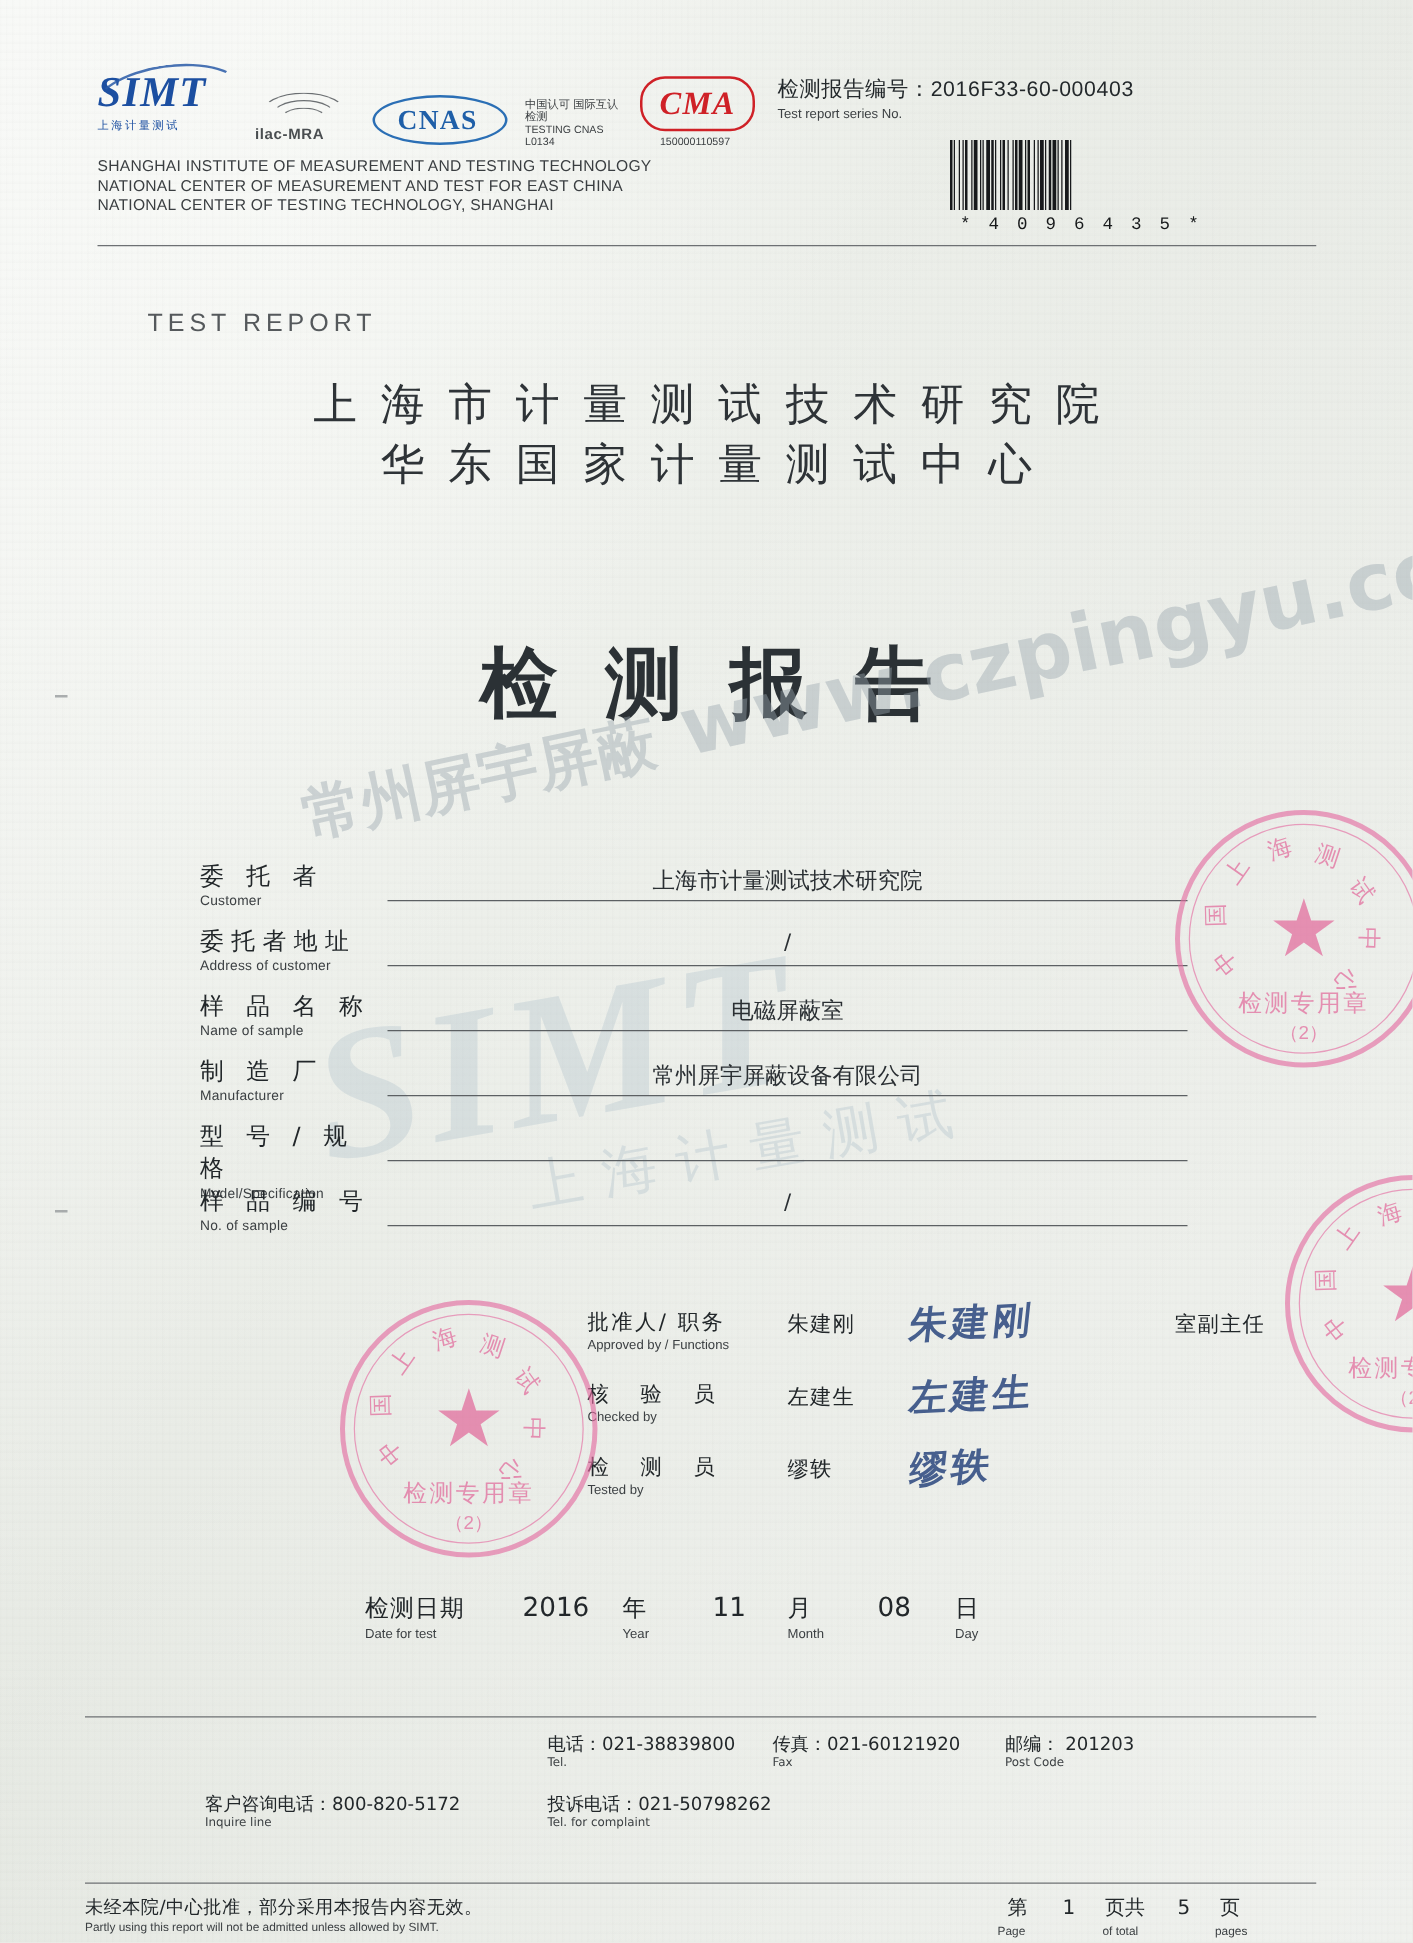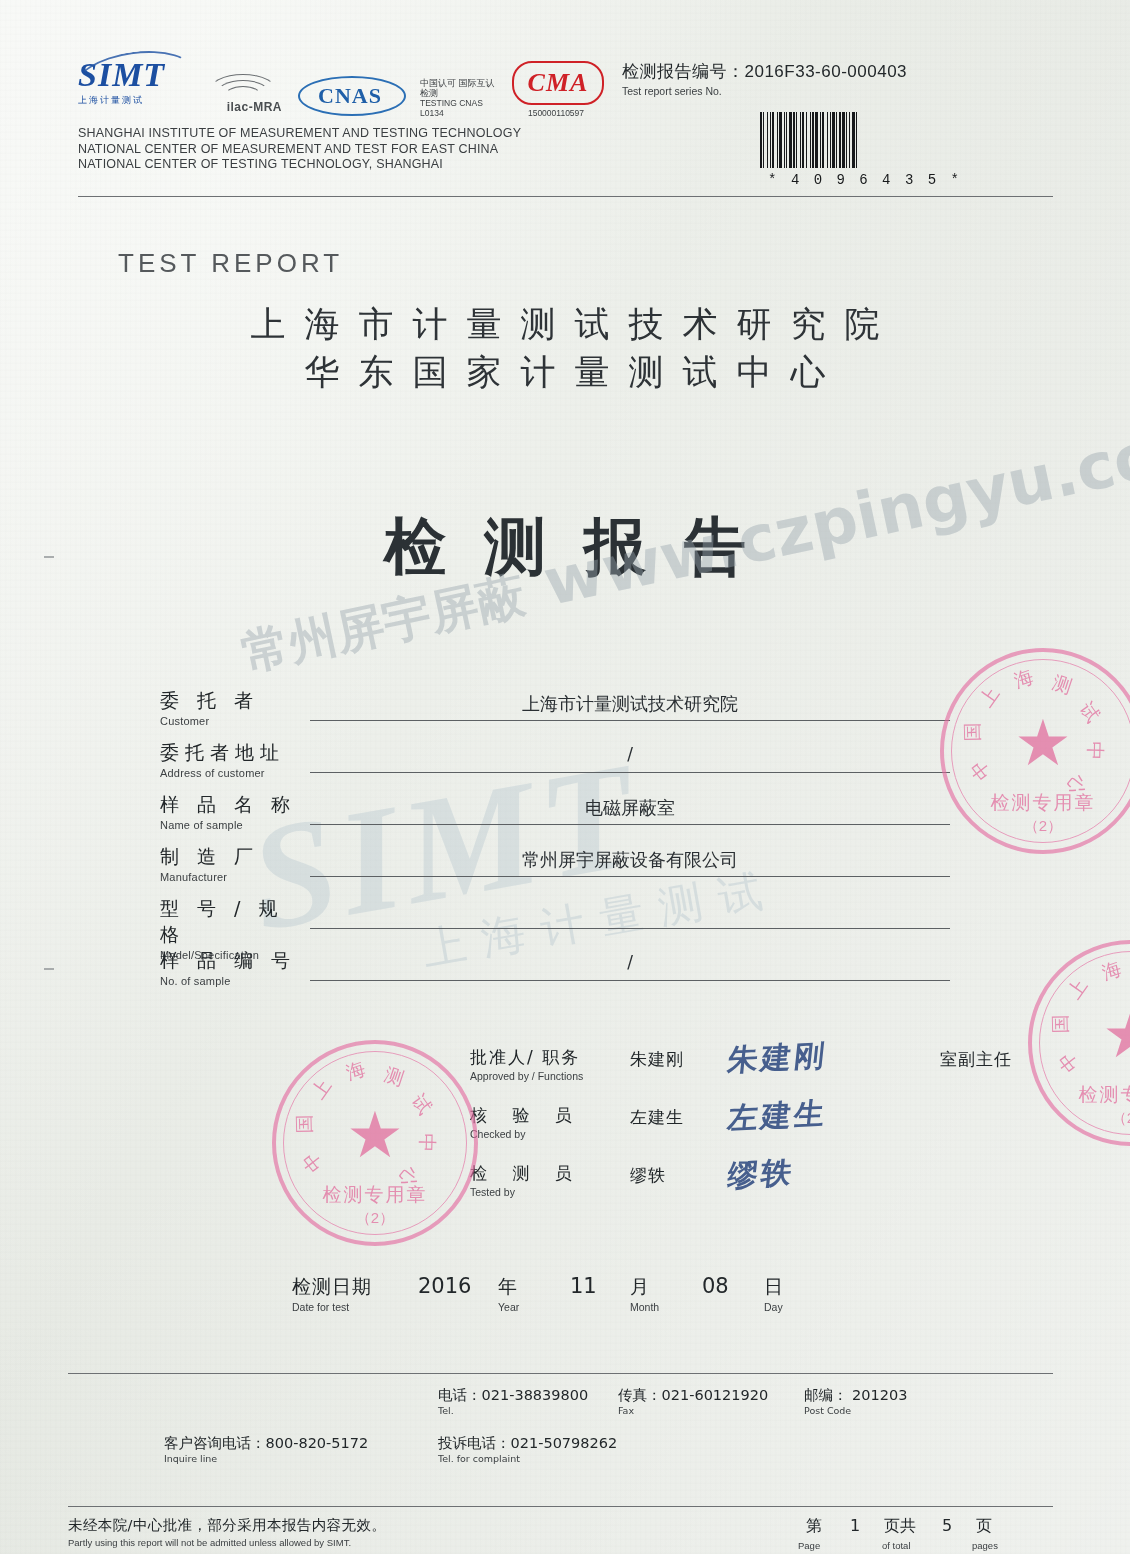--- a/index.html
+++ b/index.html
@@ -40,21 +40,21 @@
     border:2px solid #2a5ba8;border-radius:50%;
     border-color:#2a5ba8 transparent transparent transparent;
     transform:rotate(-8deg);opacity:.85;
   }
   .ilac{width:82px;height:46px;position:relative;}
   .ilac-arc{
     position:absolute;border:1.6px solid #6b6f72;border-radius:50%;
     border-color:#6b6f72 transparent transparent transparent;
   }
   .ilac-text{
-    position:absolute;bottom:4px;left:2px;width:78px;text-align:right;
+    position:absolute;bottom:4px;left:2px;width:78px;text-align:left;
     font-size:12px;font-weight:bold;color:#4a4e51;letter-spacing:.5px;
     font-family:"Liberation Sans", sans-serif;
   }
   .cnas{width:108px;height:48px;position:relative;}
   .cnas-oval{
     position:absolute;left:0;top:6px;width:104px;height:36px;
     border:2px solid #2b6fb5;border-radius:50%;
   }
   .cnas-text{
     position:absolute;left:0;top:13px;width:104px;text-align:center;
@@ -90,21 +90,21 @@
   .bars{height:56px;display:flex;align-items:stretch;gap:0;}
   .bars i{display:block;background:#17191b;}
   .barcode-text{
     margin-top:4px;text-align:center;font-family:"Liberation Mono", monospace;
     font-size:14px;letter-spacing:3px;color:#17191b;
   }
 
   
   .test-report-label{
     position:absolute;left:118px;top:248px;
-    font-size:26px;letter-spacing:4px;color:#55595c;
+    font-size:20px;letter-spacing:4px;color:#55595c;
   }
   .cn-title{
     position:absolute;left:150px;top:300px;width:830px;text-align:center;
     color:#2e3337;
   }
   .cn-title div{
     font-family:"DejaVu Sans", sans-serif;
     font-size:35px;letter-spacing:19px;line-height:48px;font-weight:500;
     text-indent:19px;
   }

